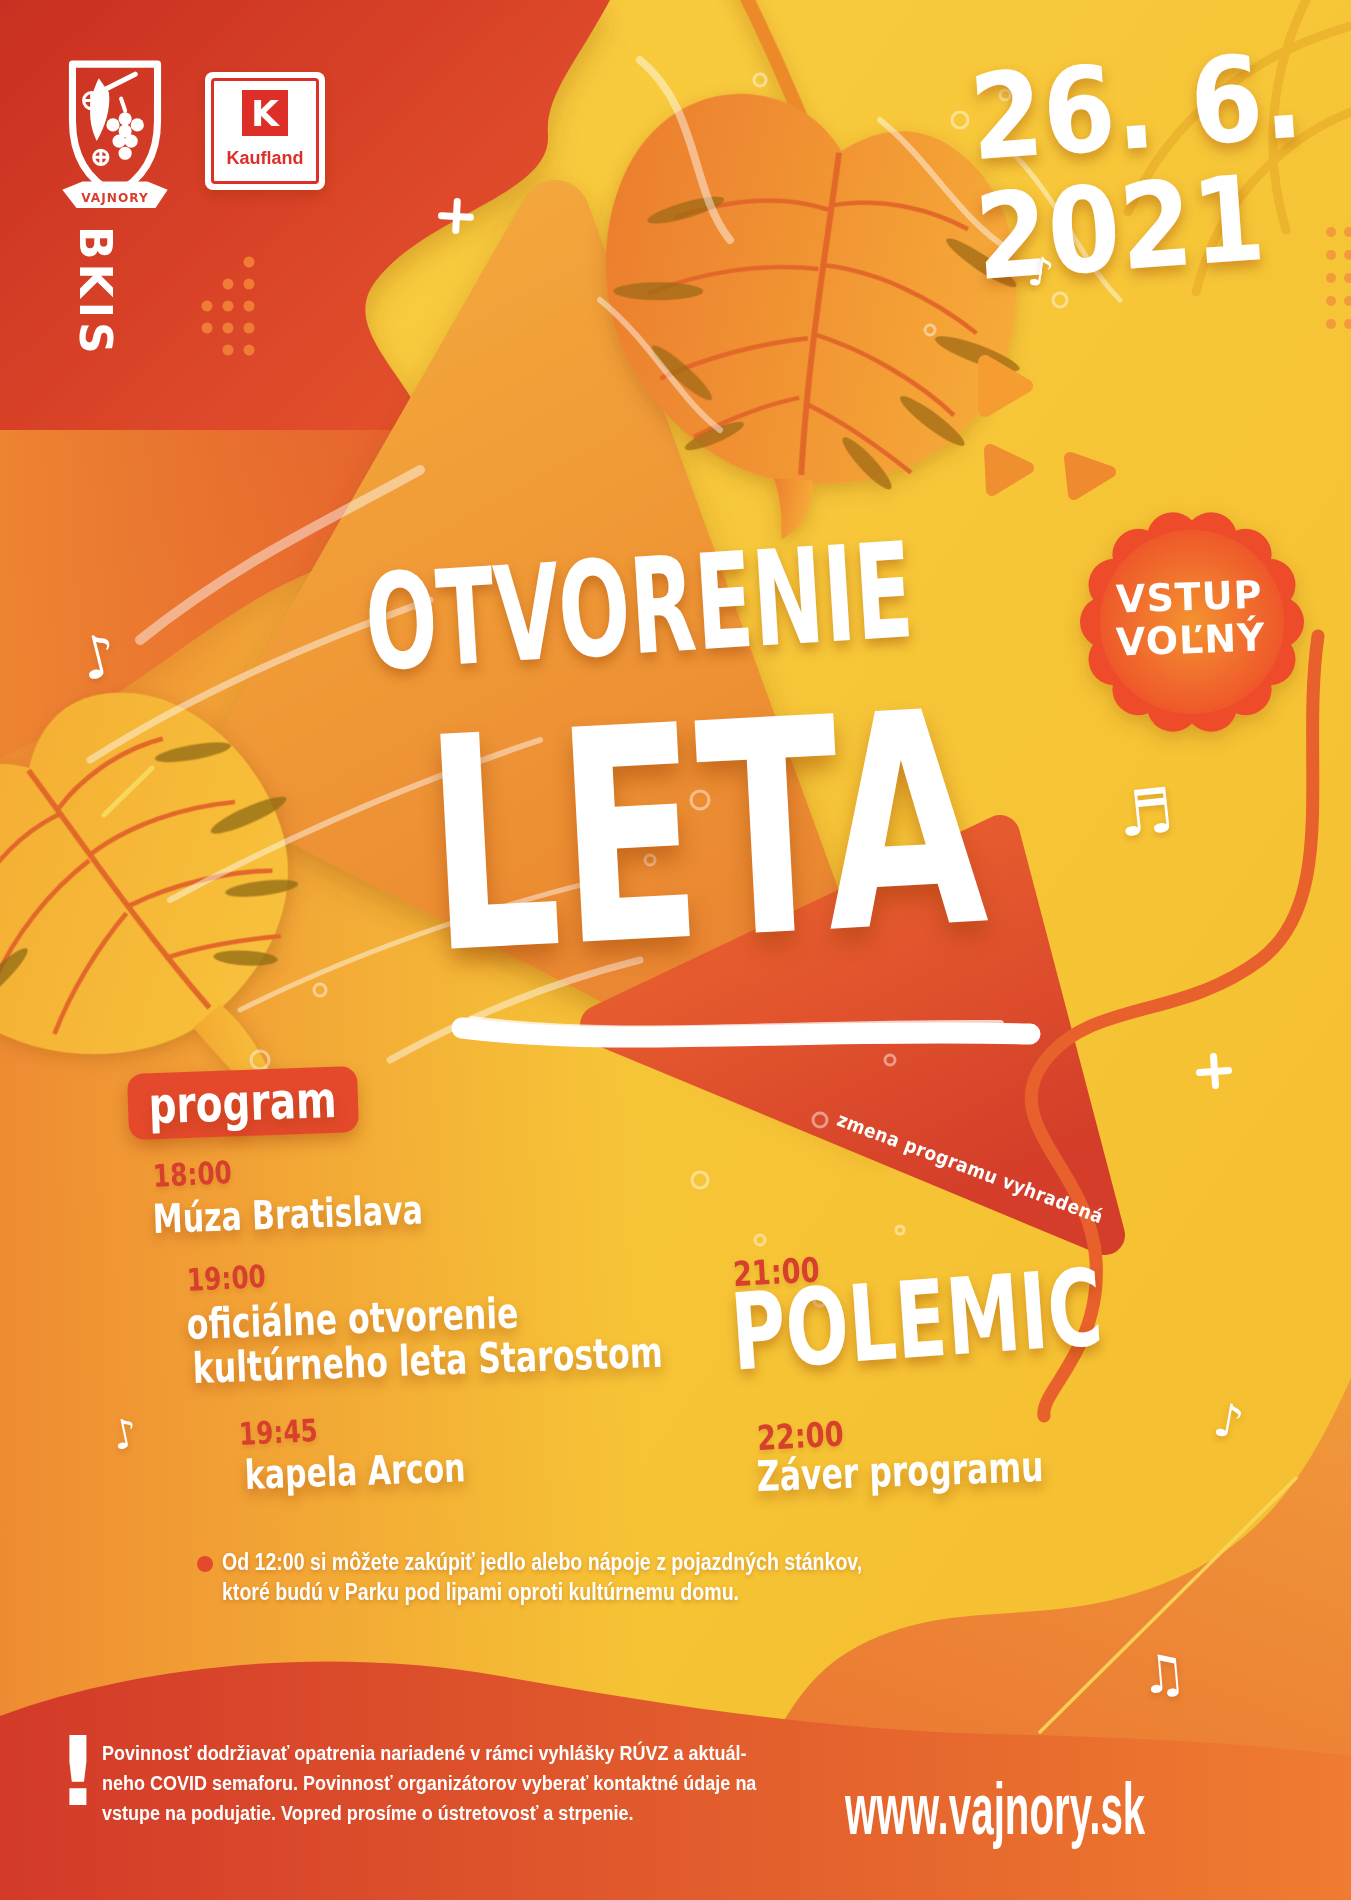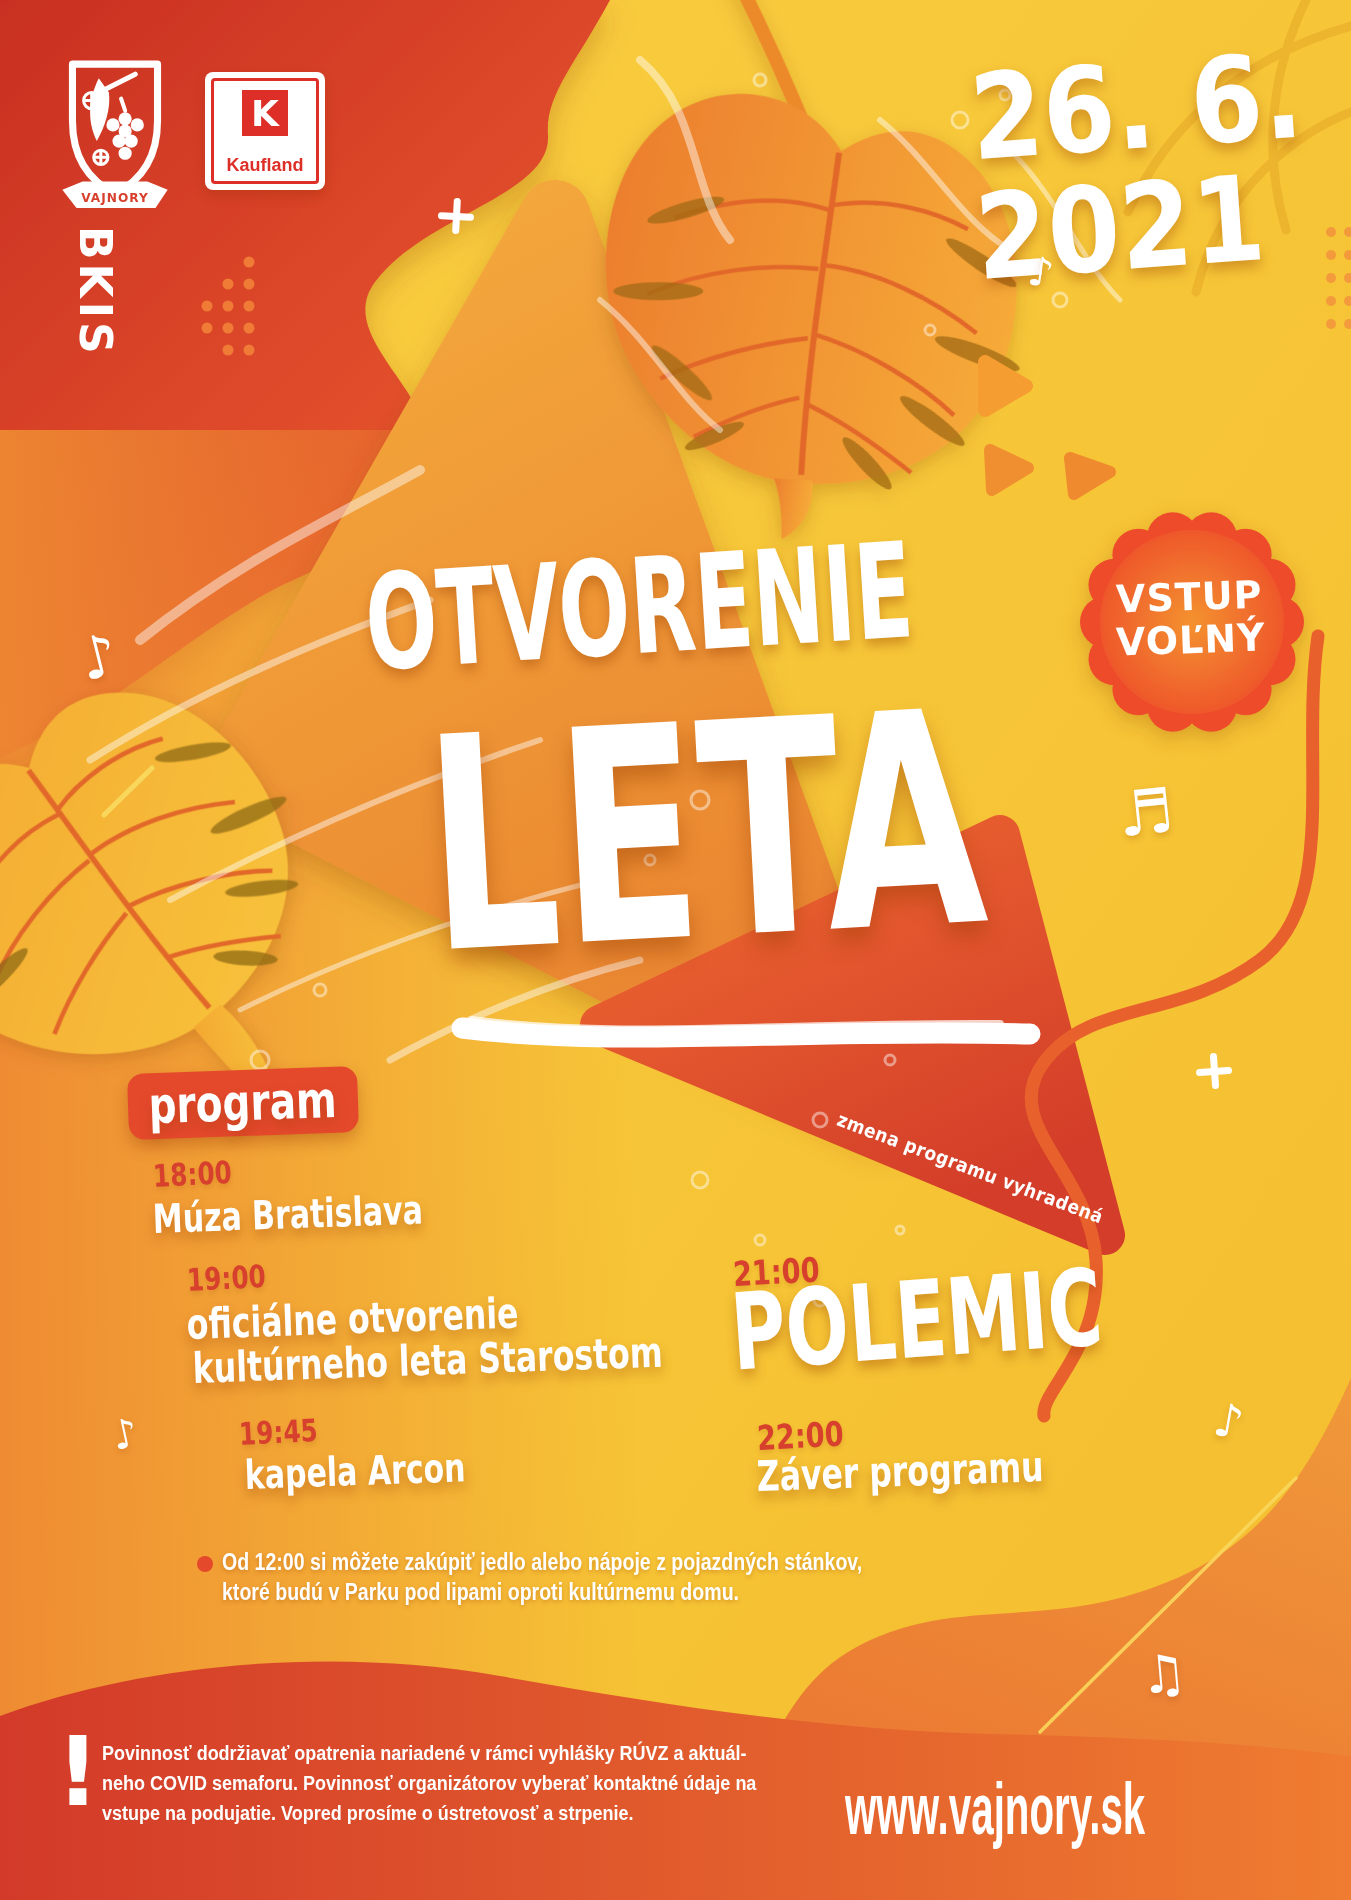--- a/index.html
+++ b/index.html
@@ -45,21 +45,21 @@
   .plus .h,.plus .v{position:absolute;background:#fff;border-radius:4px;}
   .plus .h{left:0;top:15px;width:36px;height:7px;}
   .plus .v{left:15px;top:0;width:7px;height:36px;}
   
   .kcard{left:205px;top:72px;width:120px;height:118px;background:#fff;border-radius:8px;
          box-shadow:0 6px 12px rgba(140,40,0,.25);}
   .kinner{position:absolute;left:6px;top:6px;right:6px;bottom:6px;border:3px solid #dd2f28;
           border-radius:4px;display:flex;flex-direction:column;align-items:center;}
   .ksq{width:46px;height:46px;background:#dd2f28;margin-top:9px;display:flex;
        align-items:center;justify-content:center;color:#fff;font-weight:bold;font-size:36px;}
-  .kname{color:#dd2f28;font-weight:bold;font-size:18px;margin-top:19px;
+  .kname{color:#dd2f28;font-weight:bold;font-size:18px;margin-top:12px;
          font-family:"Liberation Sans",sans-serif;}
   .bkis{left:121px;top:226px;color:#fff;font-weight:bold;font-size:44px;letter-spacing:4px;
         transform:rotate(90deg);transform-origin:top left;white-space:nowrap;}
 </style>
 </head>
 <body>
 
 <div class="poster">
 
   <svg class="bg" width="1351" height="1900" viewBox="0 0 1351 1900">

